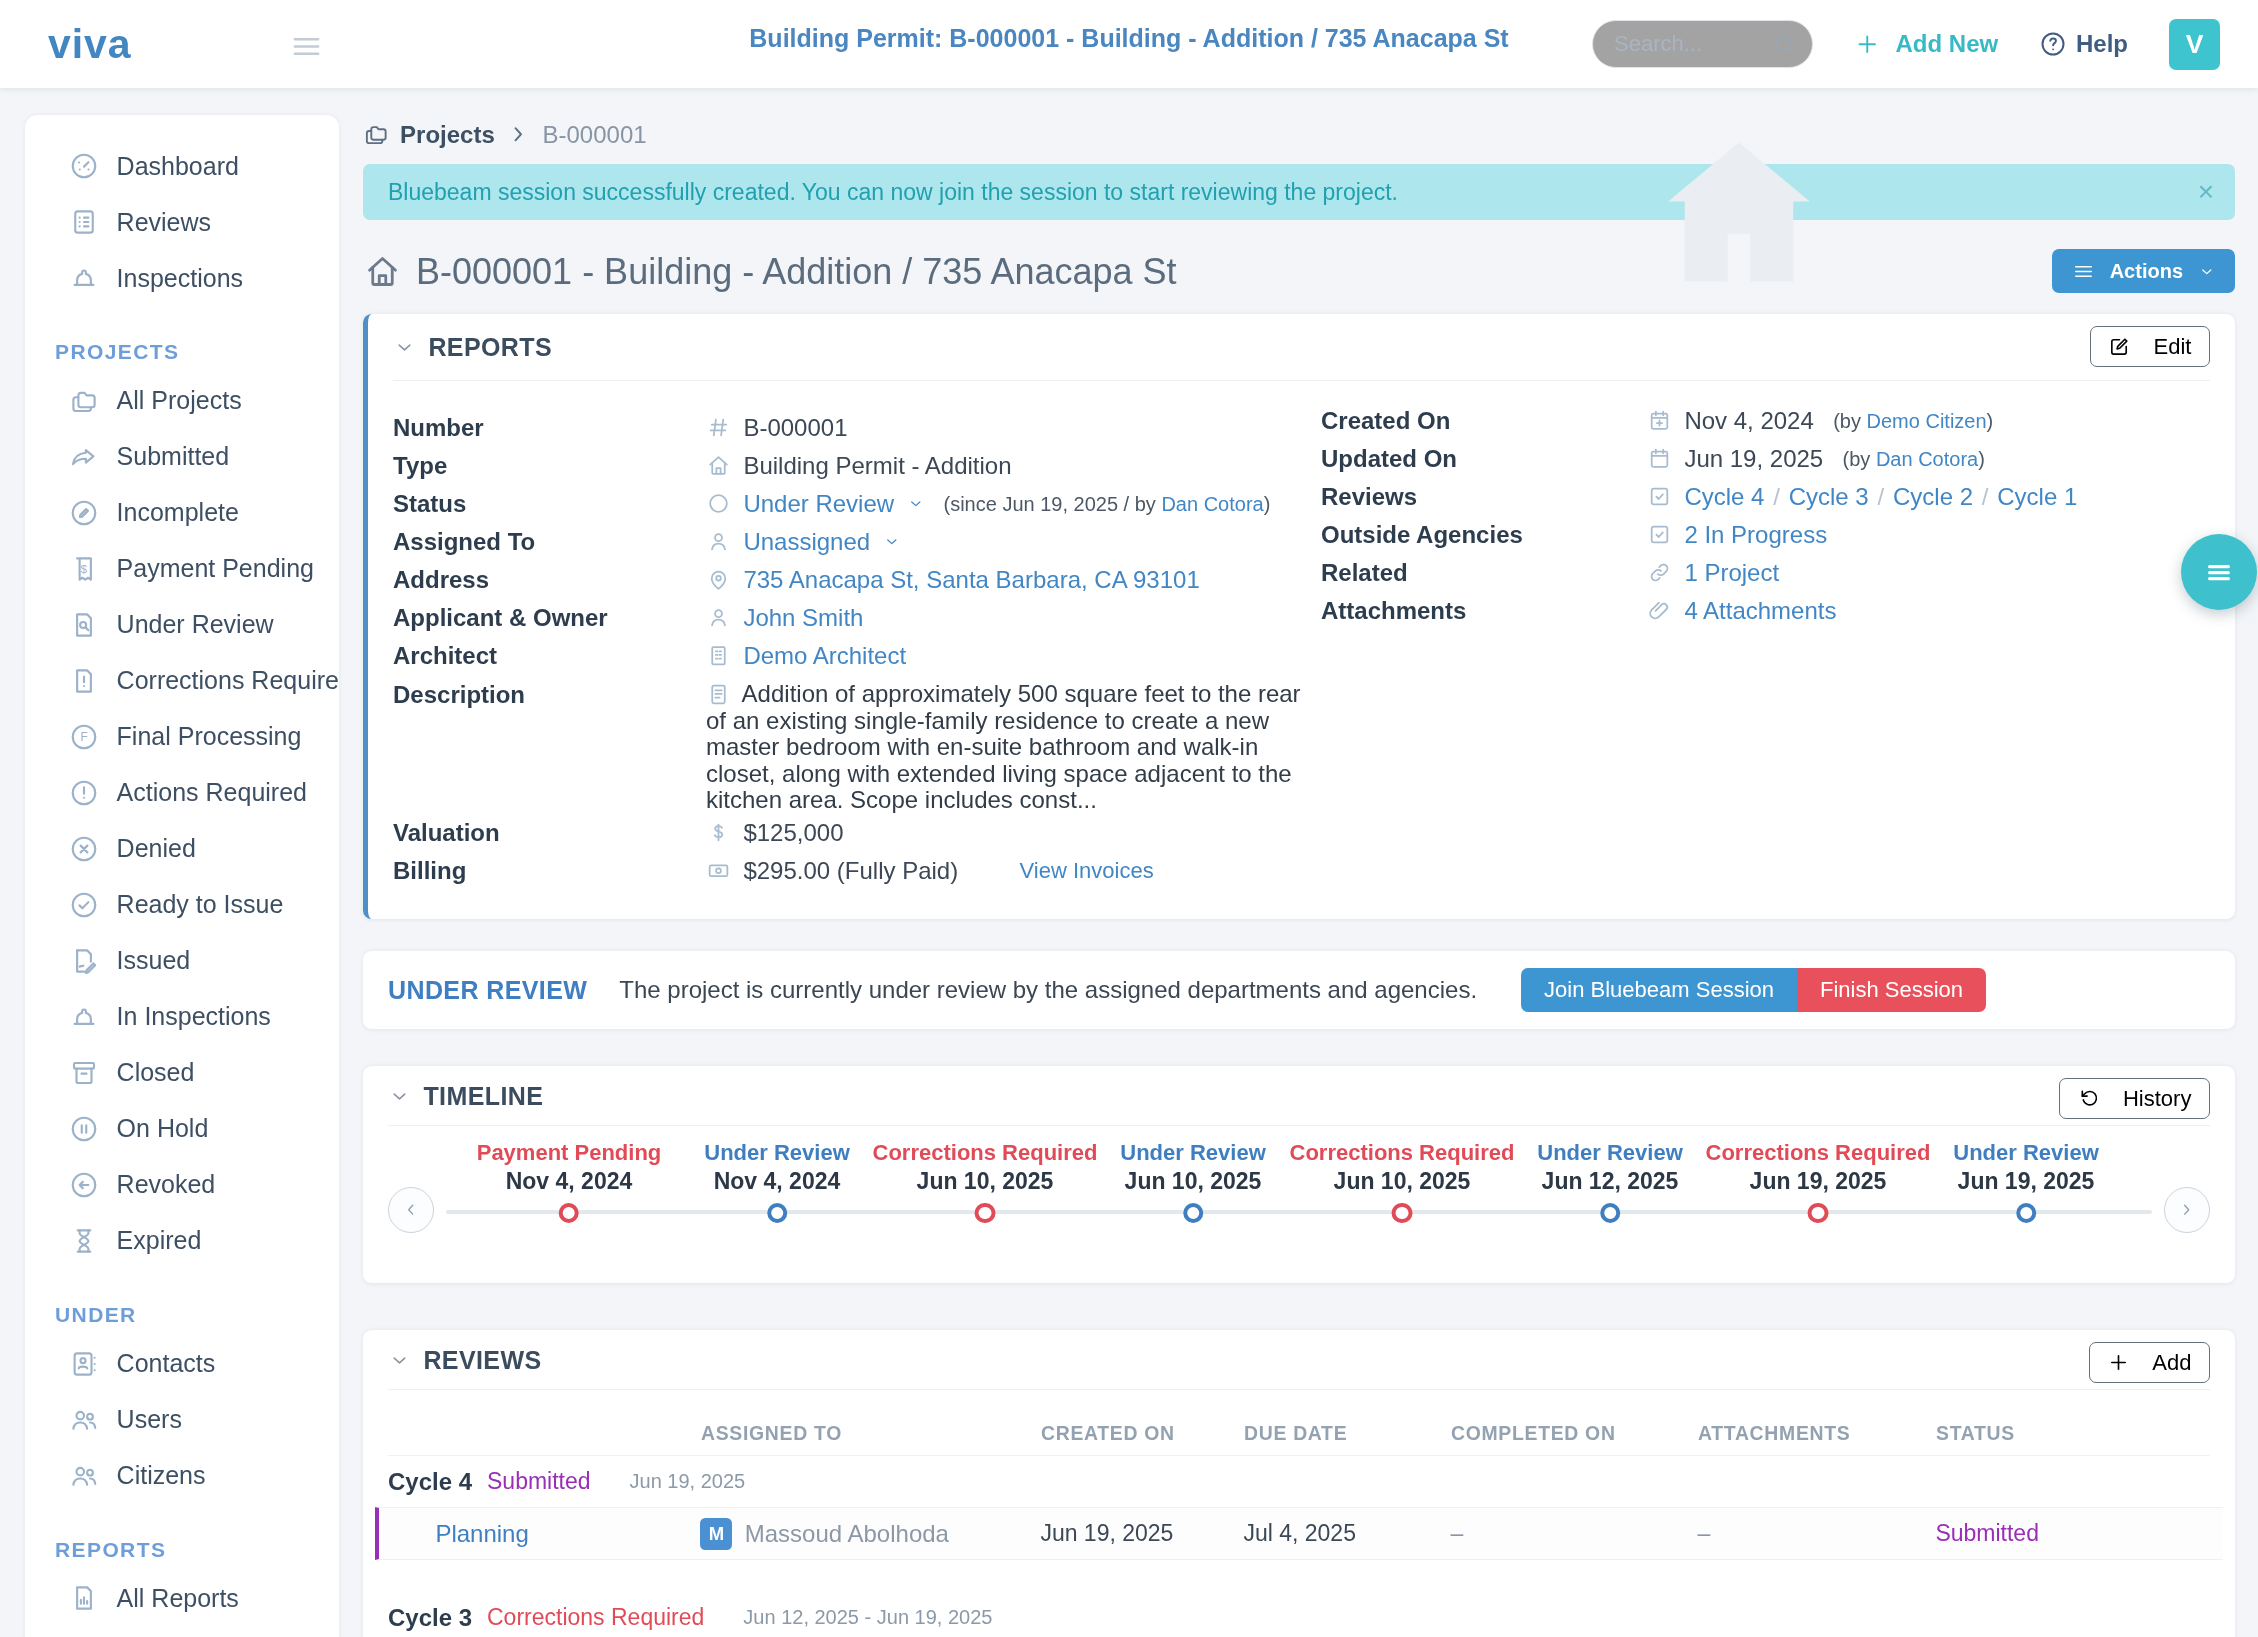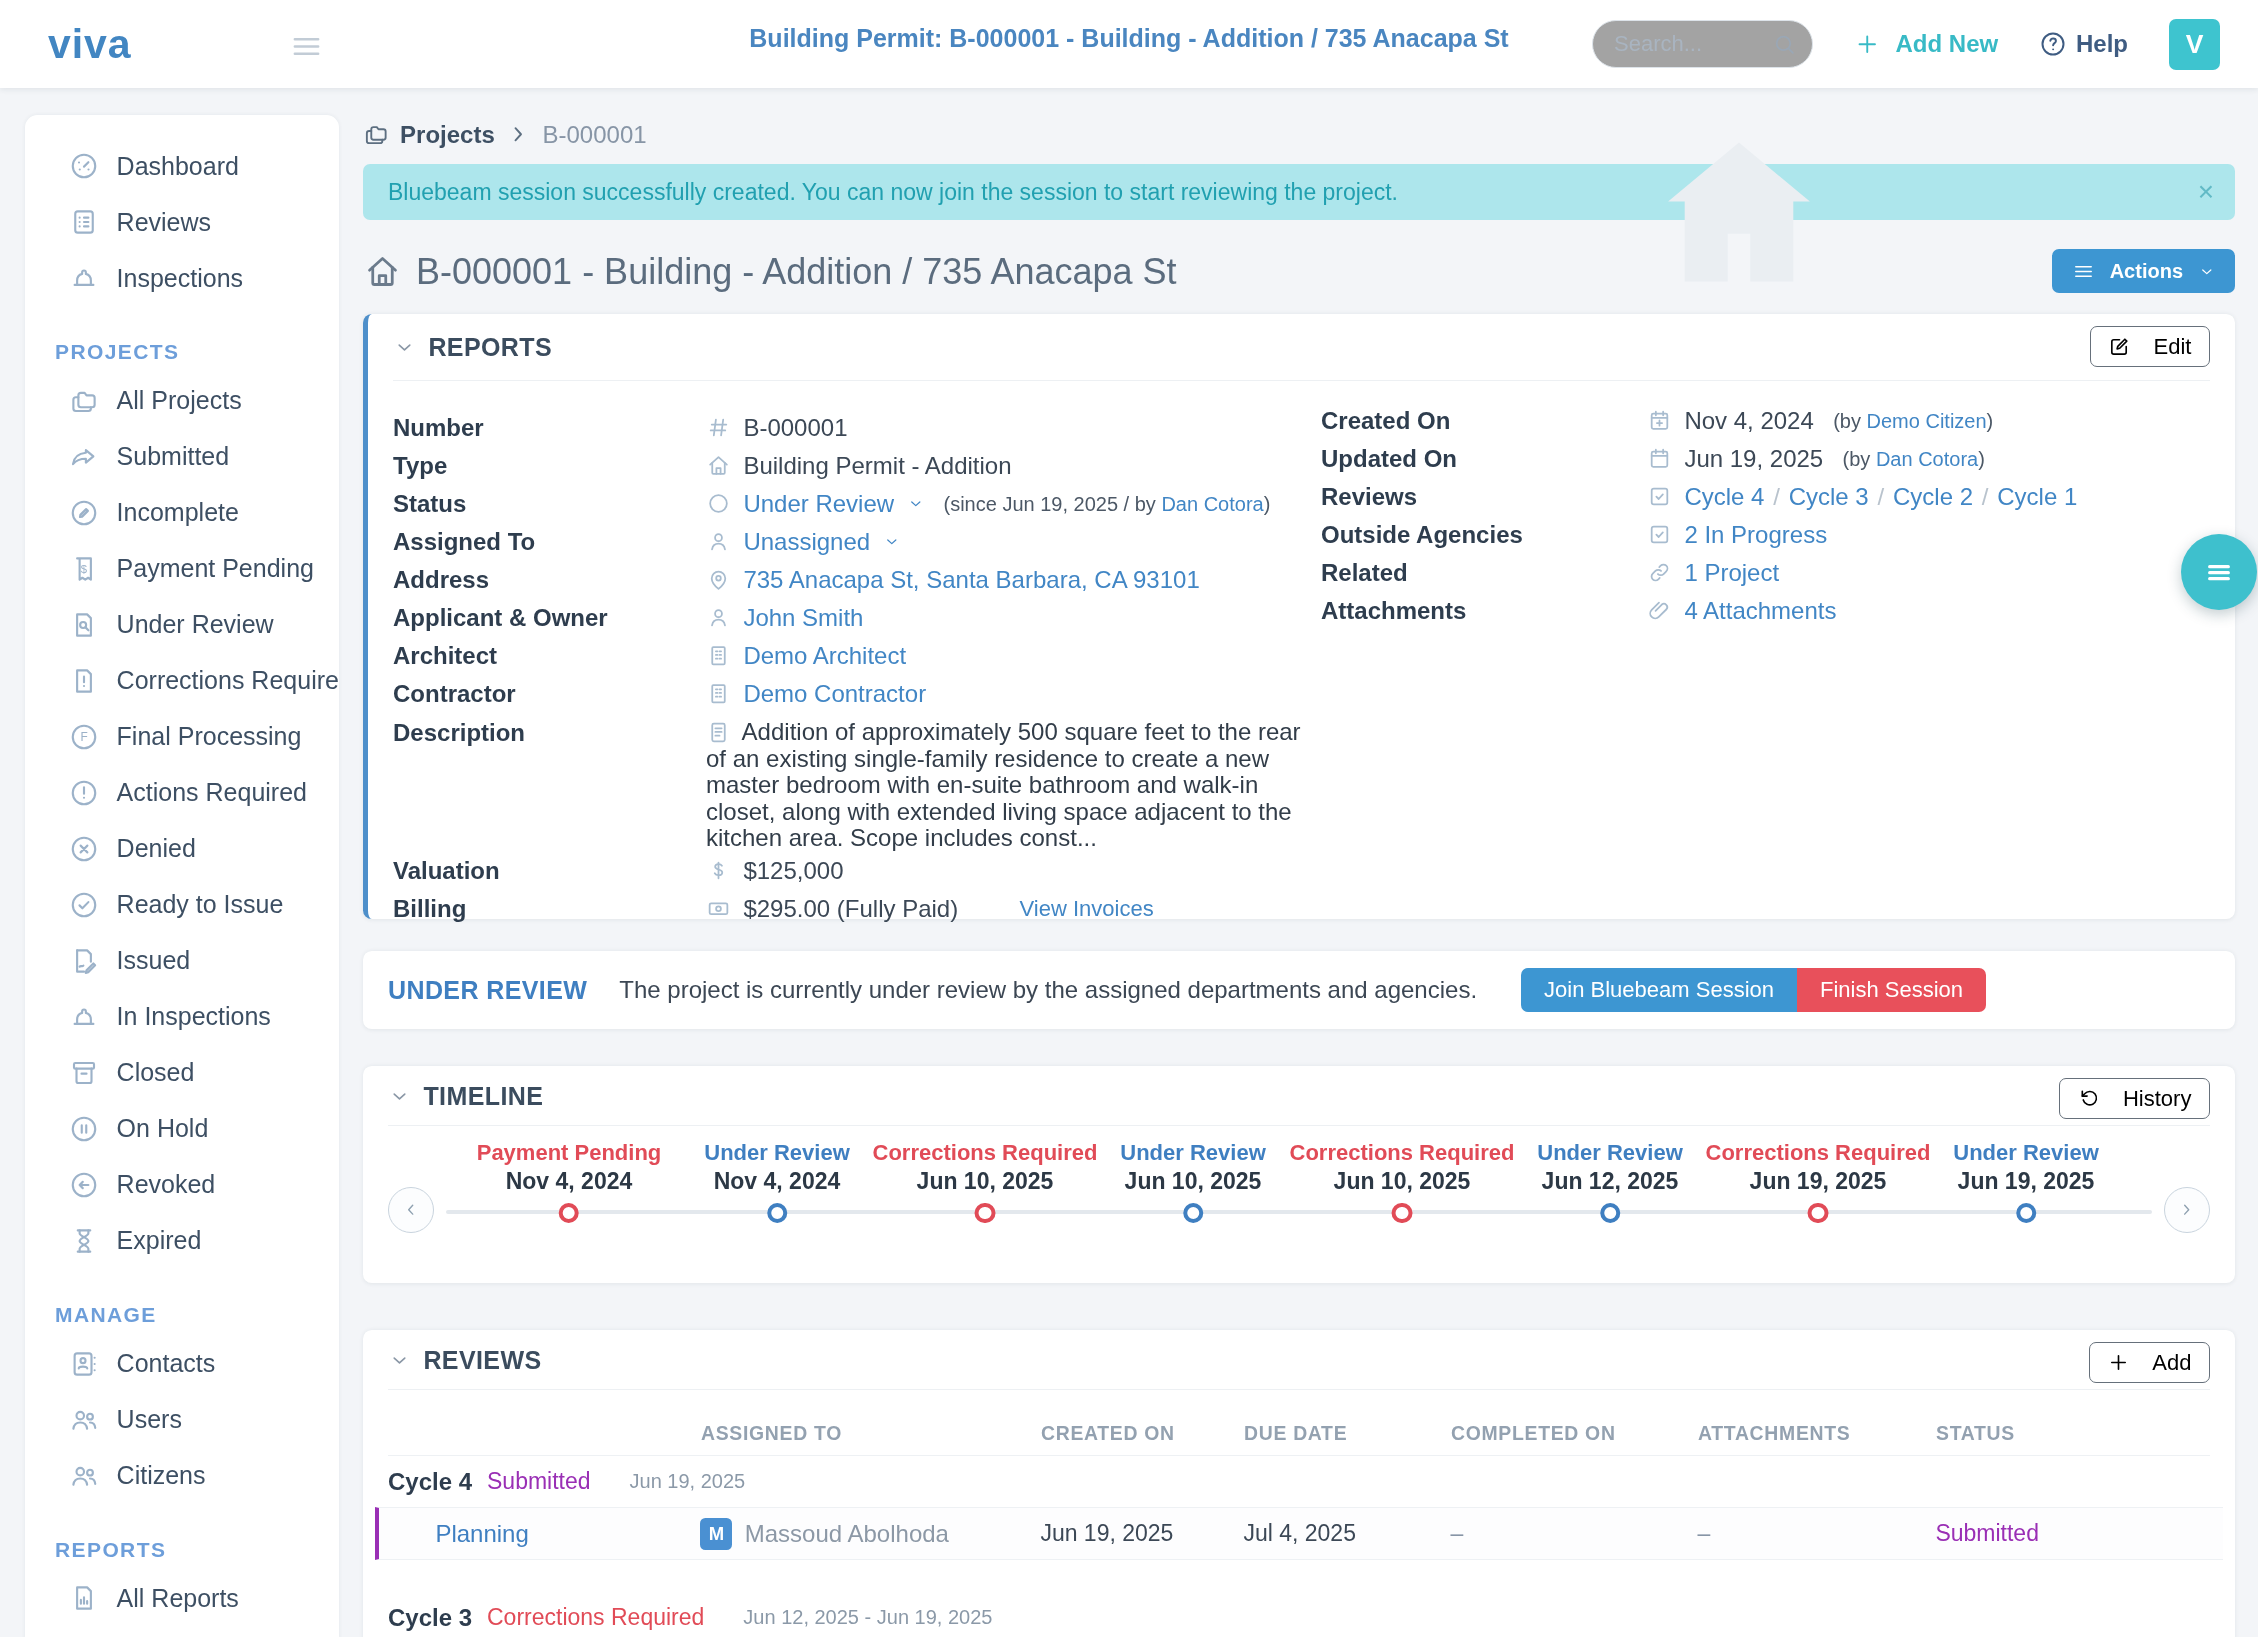--- a/index.html
+++ b/index.html
@@ -289,21 +289,21 @@
       </div>
     <div class="nav-item">
         <svg class="s" viewBox="0 0 24 24">
           <path d="M7 3.5h10M7 20.5h10"></path>
           <path d="M8.5 3.5v2.3c0 2.6 7 3.6 7 6.2s-7 3.6-7 6.2v2.3"></path>
           <path d="M15.5 3.5v2.3c0 2.6-7 3.6-7 6.2s7 3.6 7 6.2v2.3"></path>
         </svg>
         <span>Expired</span>
       </div>
 
-    <div class="nav-sec">MANAGE</div>
+    <div class="nav-sec">UNDER</div>
     <div class="nav-item">
         <svg class="s" viewBox="0 0 24 24">
           <rect x="4.5" y="3.5" width="13.5" height="17" rx="2"></rect>
           <circle cx="11.2" cy="9.3" r="2"></circle>
           <path d="M7.8 15.5c0-1.9 6.8-1.9 6.8 0"></path>
           <path d="M20.5 7h.01M20.5 12h.01M20.5 17h.01"></path>
         </svg>
         <span>Contacts</span>
       </div>
     <div class="nav-item">
@@ -461,30 +461,20 @@
           <div class="f-label">Architect</div>
           <div class="f-val">
               <svg class="s fic" viewBox="0 0 24 24">
                 <rect x="6" y="4" width="12" height="16.5" rx="1"></rect>
                 <path d="M9.5 8h1.5M13 8h1.5M9.5 11.5h1.5M13 11.5h1.5M9.5 15h1.5M13 15h1.5"></path>
               </svg>
               <a class="lnk">Demo Architect</a>
             </div>
         </div>
         <div class="f-row">
-          <div class="f-label">Contractor</div>
-          <div class="f-val">
-              <svg class="s fic" viewBox="0 0 24 24">
-                <rect x="6" y="4" width="12" height="16.5" rx="1"></rect>
-                <path d="M9.5 8h1.5M13 8h1.5M9.5 11.5h1.5M13 11.5h1.5M9.5 15h1.5M13 15h1.5"></path>
-              </svg>
-              <a class="lnk">Demo Contractor</a>
-            </div>
-        </div>
-        <div class="f-row">
           <div class="f-label" style="line-height:39px">Description</div>
           <div class="f-desc" style="width:600px"><svg class="s fic" viewBox="0 0 24 24">
                 <rect x="6" y="3.5" width="12" height="17" rx="1.5"></rect>
                 <path d="M9 8h6M9 11.5h6M9 15h4"></path>
               </svg><span>Addition of approximately 500 square feet to the rear of an existing single-family residence to create a new master bedroom with en-suite bathroom and walk-in closet, along with extended living space adjacent to the kitchen area. Scope includes const...</span></div>
         </div>
         <div class="f-row">
           <div class="f-label">Valuation</div>
           <div class="f-val">
               <svg class="s fic" viewBox="0 0 24 24">

